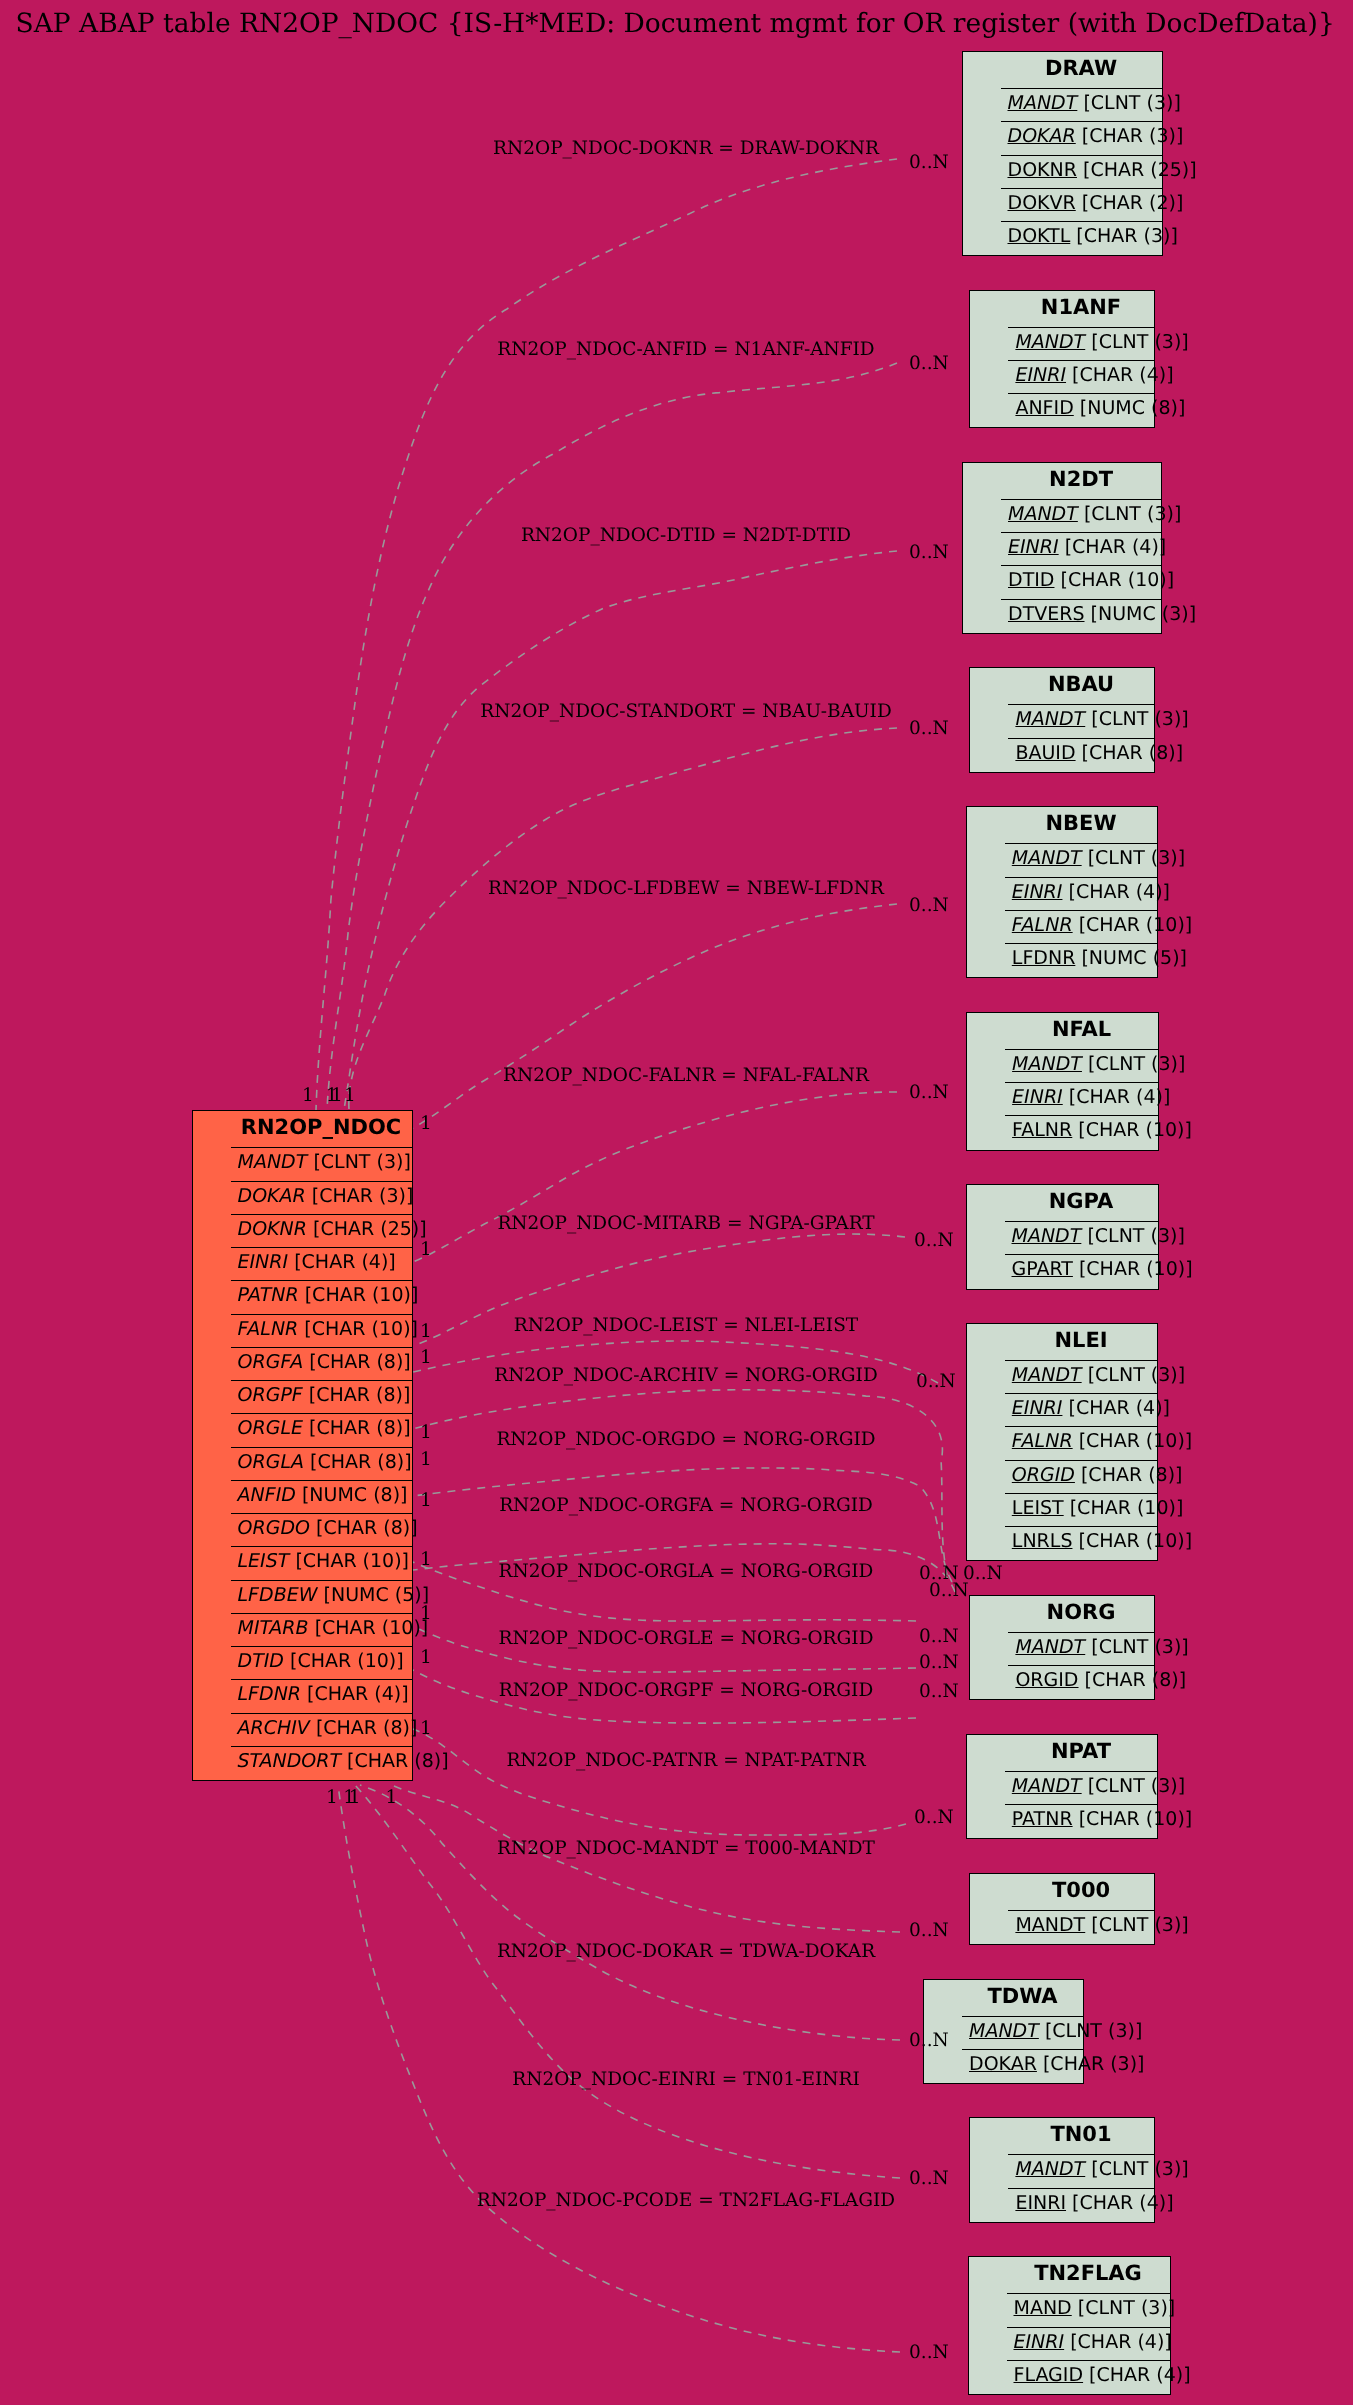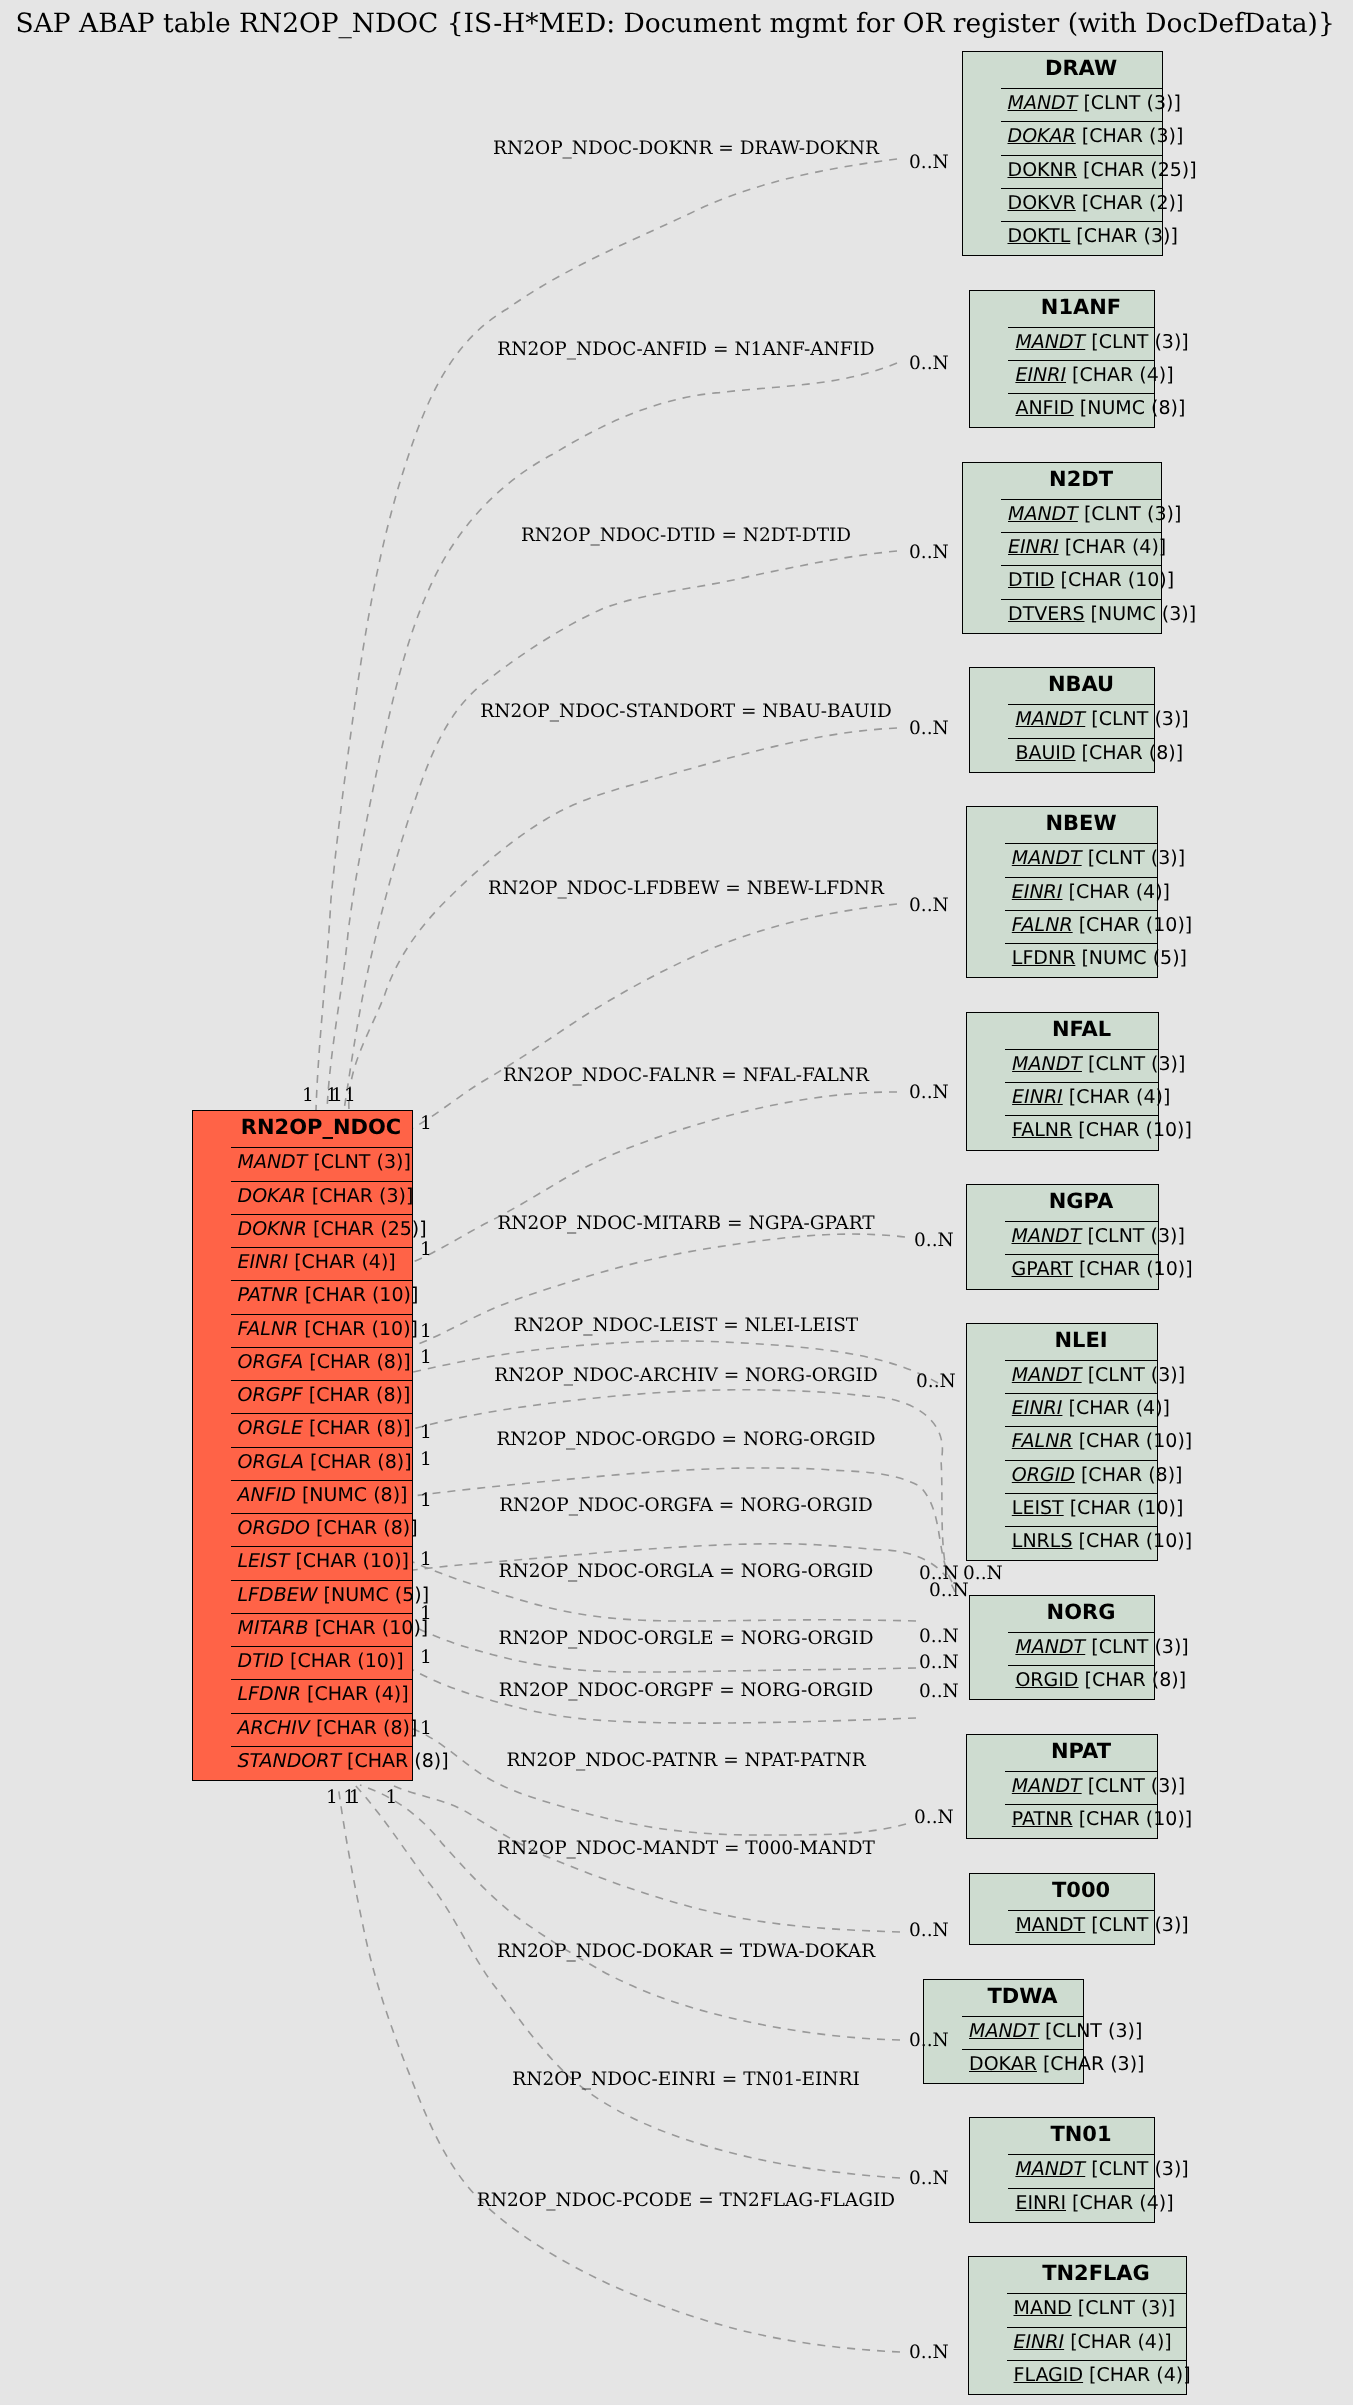--- a/index.html
+++ b/index.html
@@ -1,19 +1,19 @@
 <!DOCTYPE html>
 <html><head>
 <meta charset="utf-8">
 <style>
   html,body{margin:0;padding:0;background:#ffffff;}
   body{width:1353px;height:2405px;position:relative;overflow:hidden;
        font-family:"DejaVu Sans",sans-serif;
        -webkit-font-smoothing:antialiased;text-rendering:geometricPrecision;}
-  #canvas{position:absolute;left:0;top:0;width:1353px;height:2405px;background:#e5e5e5;}
+  #canvas{position:absolute;left:0;top:0;width:1353px;height:2405px;background:#be185d;}
   #title{position:absolute;left:15.5px;top:0px;font-family:"DejaVu Serif",serif;
          font-size:26.5px;color:#000;white-space:nowrap;line-height:48.6px;}
   svg#wires{position:absolute;left:0;top:0;width:1353px;height:2405px;}
   .tbl{position:absolute;box-sizing:border-box;border:1.5px solid #000;background:#cedcd0;padding-left:38px;}
   .hd{height:37px;line-height:32px;text-align:center;font-weight:bold;font-size:21px;
       border-bottom:1.5px solid #000;box-sizing:border-box;color:#000;}
   .rw{height:33.25px;line-height:29.25px;font-size:19px;padding-left:7px;color:#000;
       border-bottom:1.5px solid #000;box-sizing:border-box;white-space:nowrap;}
   .rw.last{border-bottom:none;text-align:right;}
   .fk{text-decoration:underline;}
@@ -144,21 +144,21 @@
     <div class="tbl" style="left: 923px; top: 1978.5px; width: 161px;">
       <div class="hd">TDWA</div>
       <div class="rw"><span class="fki">MANDT</span><span> [CLNT (3)]</span></div>
       <div class="rw last"><span class="fk">DOKAR</span><span> [CHAR (3)]</span></div>
     </div>
     <div class="tbl" style="left: 969.4px; top: 2117.4px; width: 185.3px;">
       <div class="hd">TN01</div>
       <div class="rw"><span class="fki">MANDT</span><span> [CLNT (3)]</span></div>
       <div class="rw last"><span class="fk">EINRI</span><span> [CHAR (4)]</span></div>
     </div>
-    <div class="tbl" style="left: 967.5px; top: 2256.3px; width: 219px;">
+    <div class="tbl" style="left: 967.5px; top: 2256.3px; width: 203px;">
       <div class="hd">TN2FLAG</div>
       <div class="rw"><span class="fk">MAND</span><span> [CLNT (3)]</span></div>
       <div class="rw"><span class="fki">EINRI</span><span> [CHAR (4)]</span></div>
       <div class="rw last"><span class="fk">FLAGID</span><span> [CHAR (4)]</span></div>
     </div>
     <div class="elab" style="left: 686px; top: 152.7px;">RN2OP_NDOC-DOKNR = DRAW-DOKNR</div>
     <div class="card" style="left: 909px; top: 167.4px;">0..N</div>
     <div class="one" style="left: 308px; top: 1099.5px;">1</div>
     <div class="elab" style="left: 686px; top: 354px;">RN2OP_NDOC-ANFID = N1ANF-ANFID</div>
     <div class="card" style="left: 909px; top: 368px;">0..N</div>

